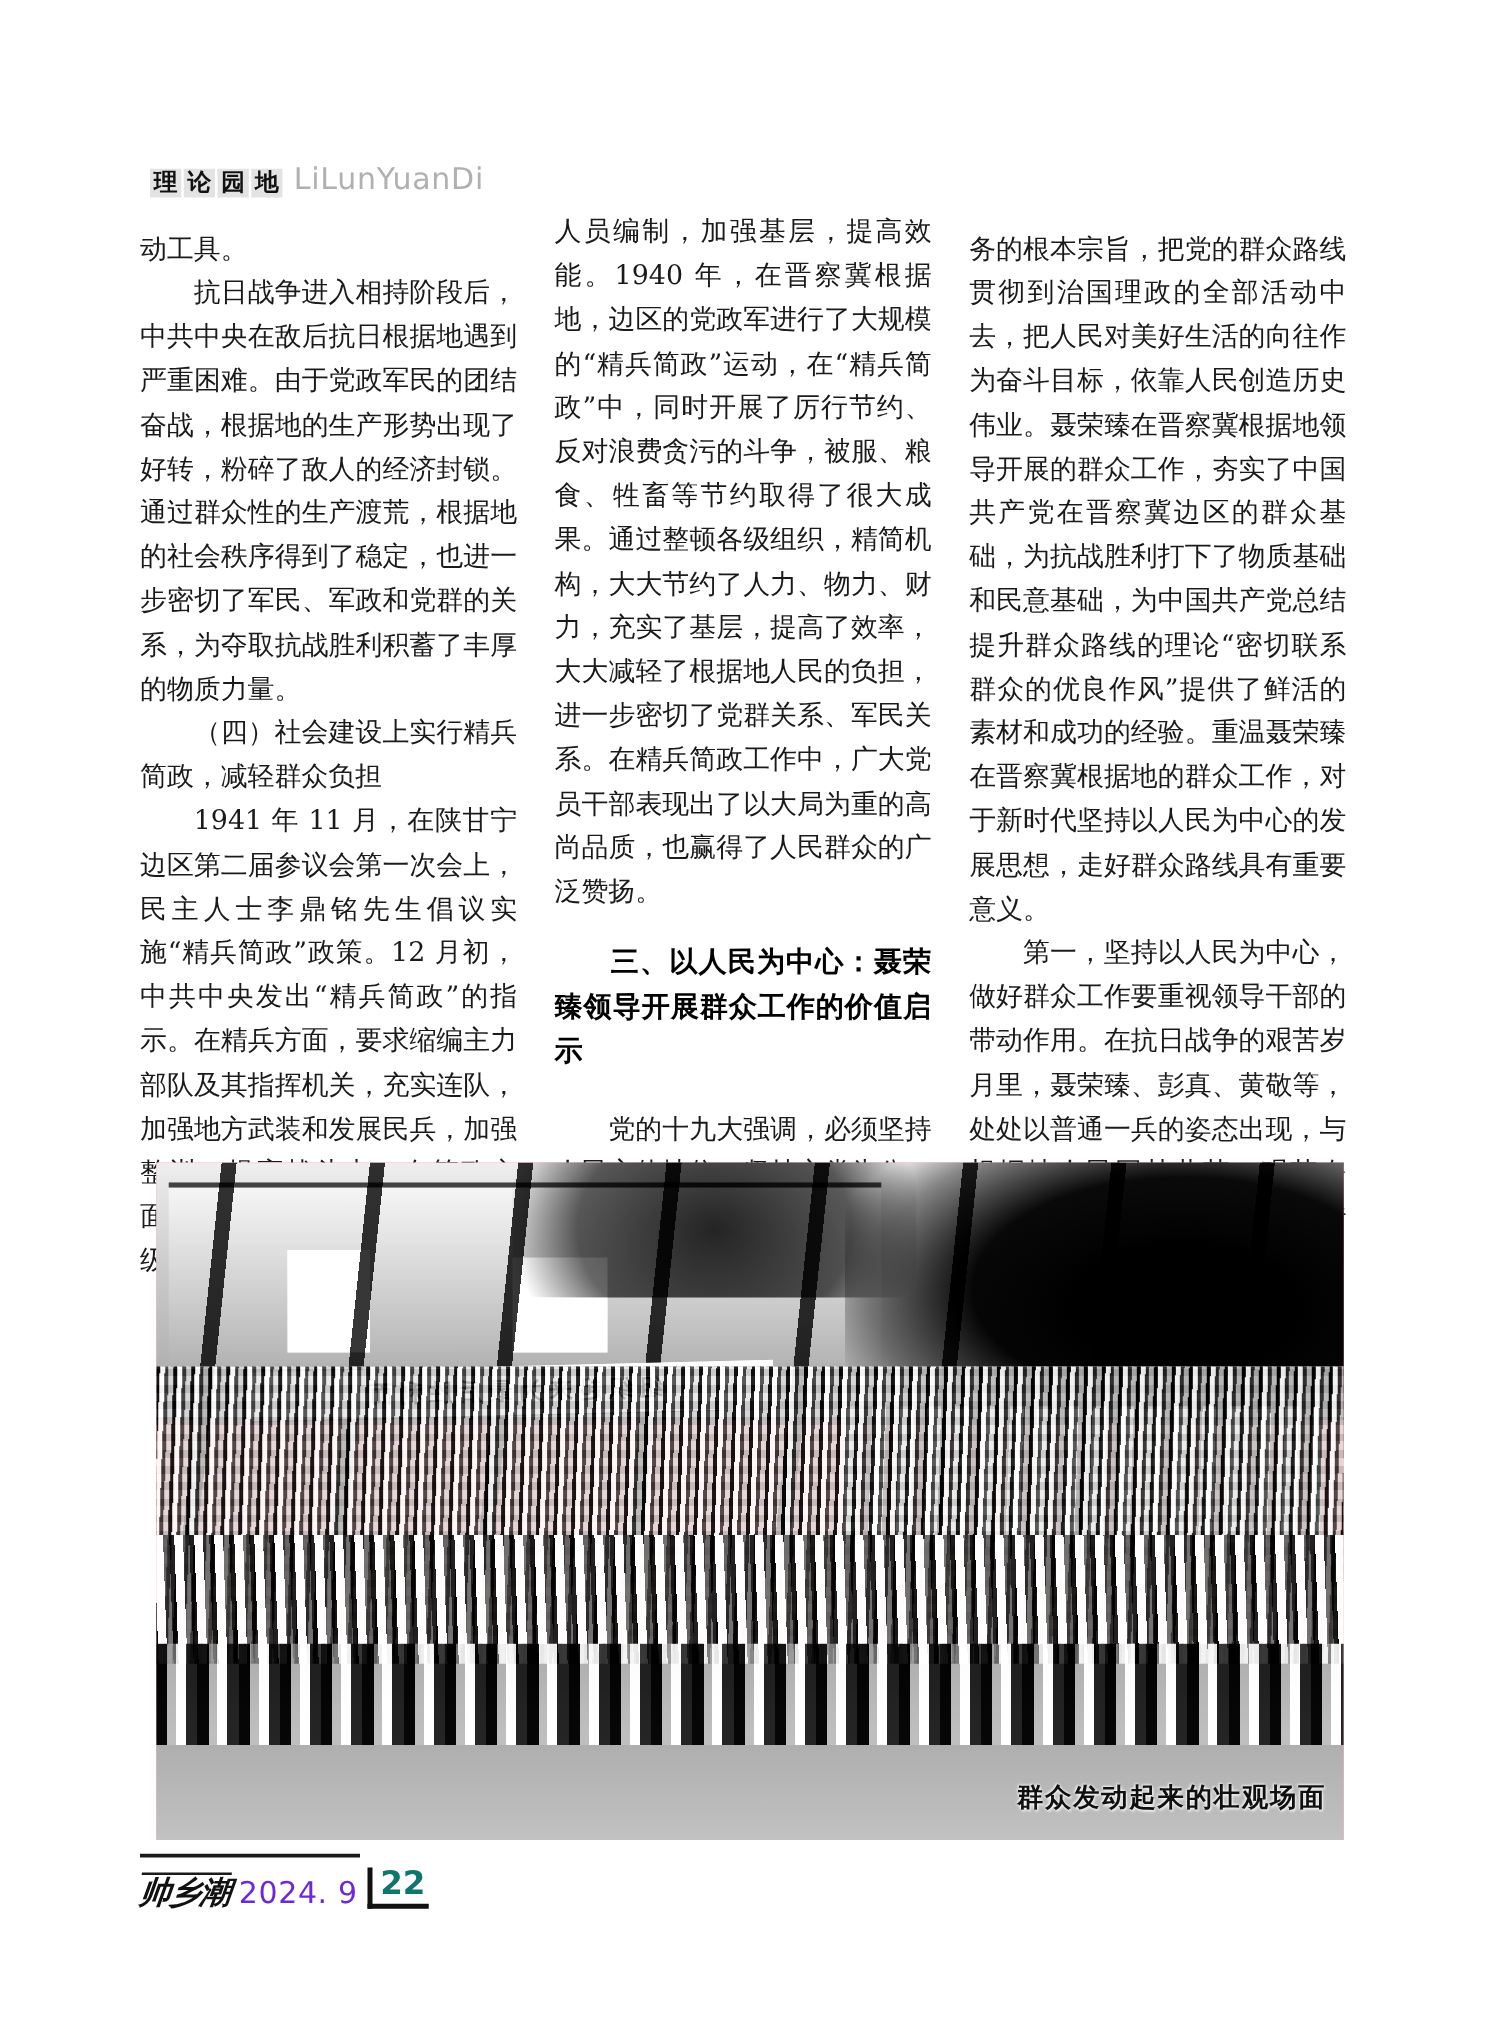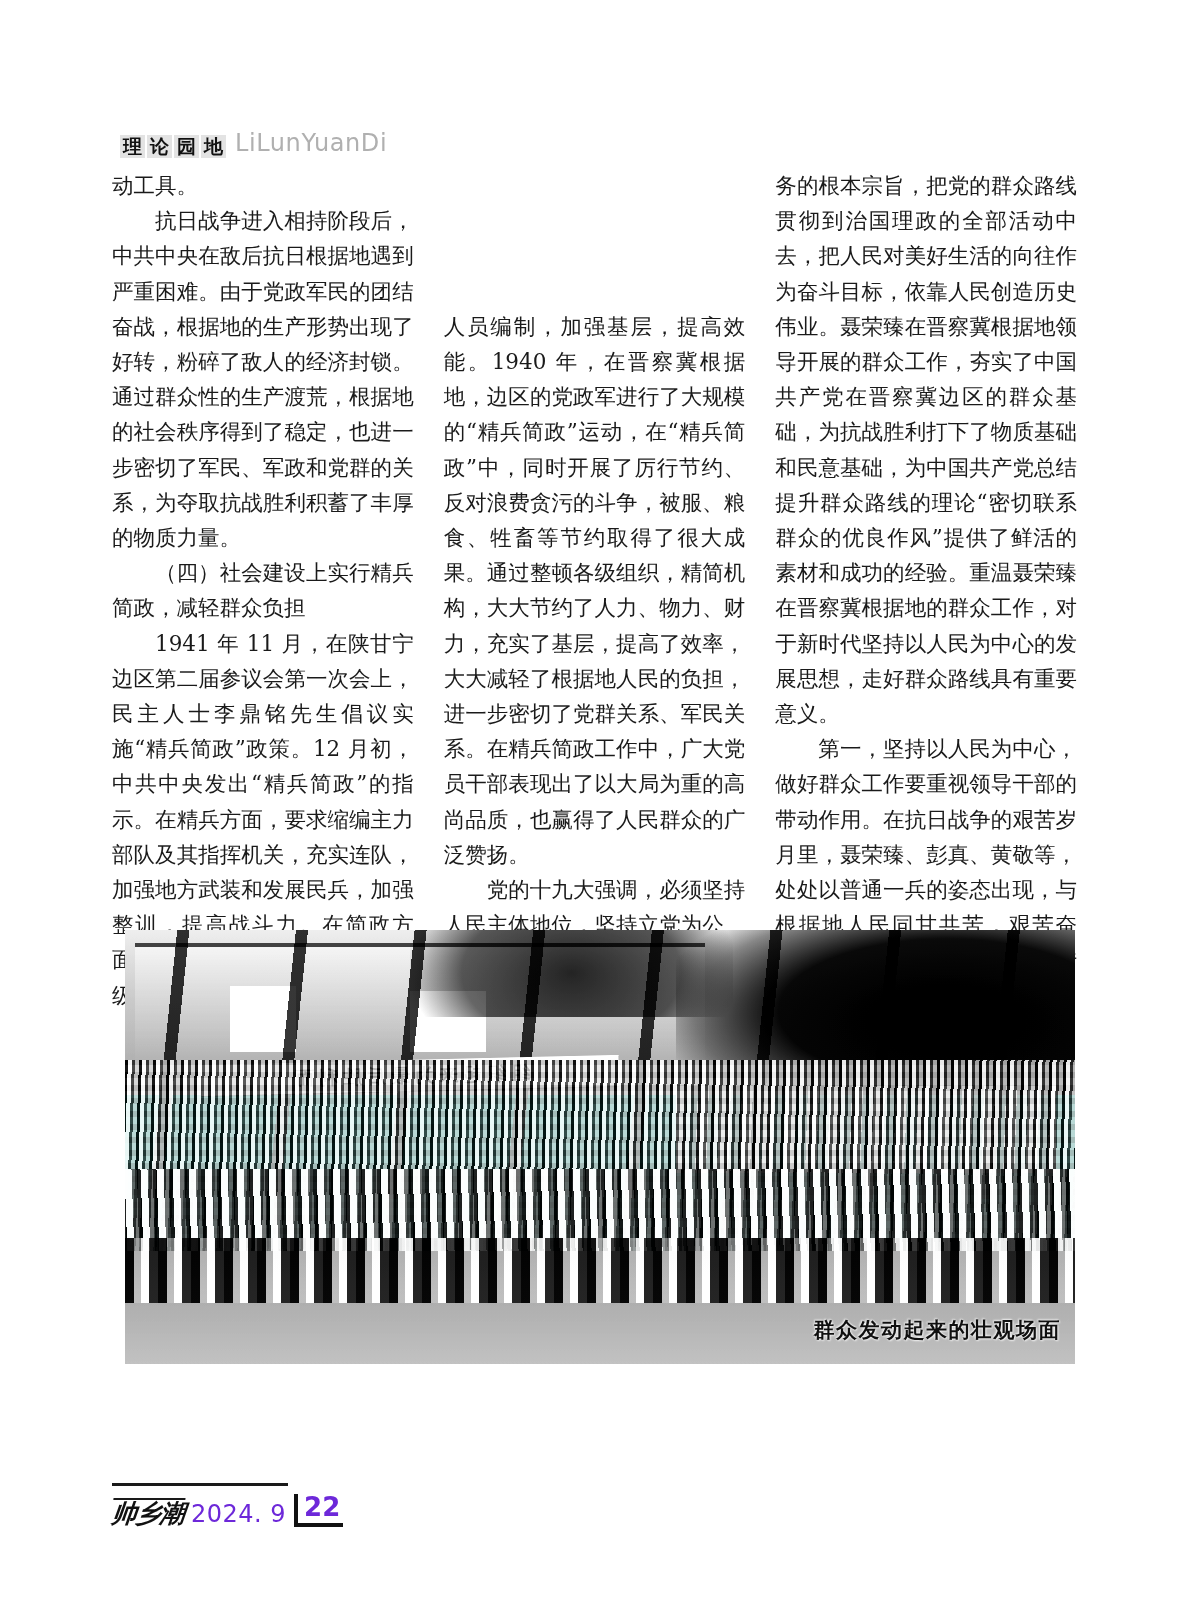--- a/index.html
+++ b/index.html
@@ -103,23 +103,23 @@
     word-break: break-all;
     color: #000;
   }
 
   
   .photo-wrap {
     position: absolute;
     left: 125px;
     top: 930px;
     width: 950px;
-    height: 434px;
+    height: 542px;
     overflow: hidden;
-    background: #14b8a6;
+    background: #fca5a5;
   }
   .photo {
     position: absolute;
     inset: 0;
     filter: grayscale(1) contrast(1.28);
   }
   
   .ph-sky {
     position: absolute;
     left: 0; top: 0; width: 100%; height: 38%;
@@ -278,21 +278,21 @@
     margin-left: 7px;
     letter-spacing: 0.5px;
     line-height: 1.1;
   }
   .foot-page {
     position: relative;
     margin-left: 8px;
     font-family: "DejaVu Sans", "Liberation Sans", sans-serif;
     font-weight: bold;
     font-size: 26px;
-    color: #6d28d9;
+    color: #0f766e;
     line-height: 1.05;
     padding: 0 3px 2px 6px;
     border-left: 4px solid #111;
     border-bottom: 4px solid #111;
   }
   .foot-rule {
     position: absolute;
     left: 112px;
     top: 1483px;
     width: 176px;
@@ -319,20 +319,21 @@
 
     <div class="col">
       <p class="body-text">动工具。</p>
       <p class="body-text indent">抗日战争进入相持阶段后，中共中央在敌后抗日根据地遇到严重困难。由于党政军民的团结奋战，根据地的生产形势出现了好转，粉碎了敌人的经济封锁。通过群众性的生产渡荒，根据地的社会秩序得到了稳定，也进一步密切了军民、军政和党群的关系，为夺取抗战胜利积蓄了丰厚的物质力量。</p>
       <p class="body-text indent">（四）社会建设上实行精兵简政，减轻群众负担</p>
       <p class="body-text indent">1941 年 11 月，在陕甘宁边区第二届参议会第一次会上，民主人士李鼎铭先生倡议实施“精兵简政”政策。12 月初，中共中央发出“精兵简政”的指示。在精兵方面，要求缩编主力部队及其指挥机关，充实连队，加强地方武装和发展民兵，加强整训，提高战斗力。在简政方面，要求抗日根据地切实整顿各级组织，紧缩机构和</p>
     </div>
 
     <div class="col">
       <p class="body-text">人员编制，加强基层，提高效能。1940 年，在晋察冀根据地，边区的党政军进行了大规模的“精兵简政”运动，在“精兵简政”中，同时开展了厉行节约、反对浪费贪污的斗争，被服、粮食、牲畜等节约取得了很大成果。通过整顿各级组织，精简机构，大大节约了人力、物力、财力，充实了基层，提高了效率，大大减轻了根据地人民的负担，进一步密切了党群关系、军民关系。在精兵简政工作中，广大党员干部表现出了以大局为重的高尚品质，也赢得了人民群众的广泛赞扬。</p>
+      <h2 class="section-head">三、以人民为中心：聂荣臻领导开展群众工作的价值启示</h2>
       <p class="body-text indent">党的十九大强调，必须坚持人民主体地位，坚持立党为公、执政为民，践行全心全意为人民服</p>
     </div>
 
     <div class="col">
       <p class="body-text">务的根本宗旨，把党的群众路线贯彻到治国理政的全部活动中去，把人民对美好生活的向往作为奋斗目标，依靠人民创造历史伟业。聂荣臻在晋察冀根据地领导开展的群众工作，夯实了中国共产党在晋察冀边区的群众基础，为抗战胜利打下了物质基础和民意基础，为中国共产党总结提升群众路线的理论“密切联系群众的优良作风”提供了鲜活的素材和成功的经验。重温聂荣臻在晋察冀根据地的群众工作，对于新时代坚持以人民为中心的发展思想，走好群众路线具有重要意义。</p>
       <p class="body-text indent">第一，坚持以人民为中心，做好群众工作要重视领导干部的带动作用。在抗日战争的艰苦岁月里，聂荣臻、彭真、黄敬等，处处以普通一兵的姿态出现，与根据地人民同甘共苦，艰苦奋斗，保持了中国共产党的优良传统和作风。</p>
     </div>
 
   </div>
 

